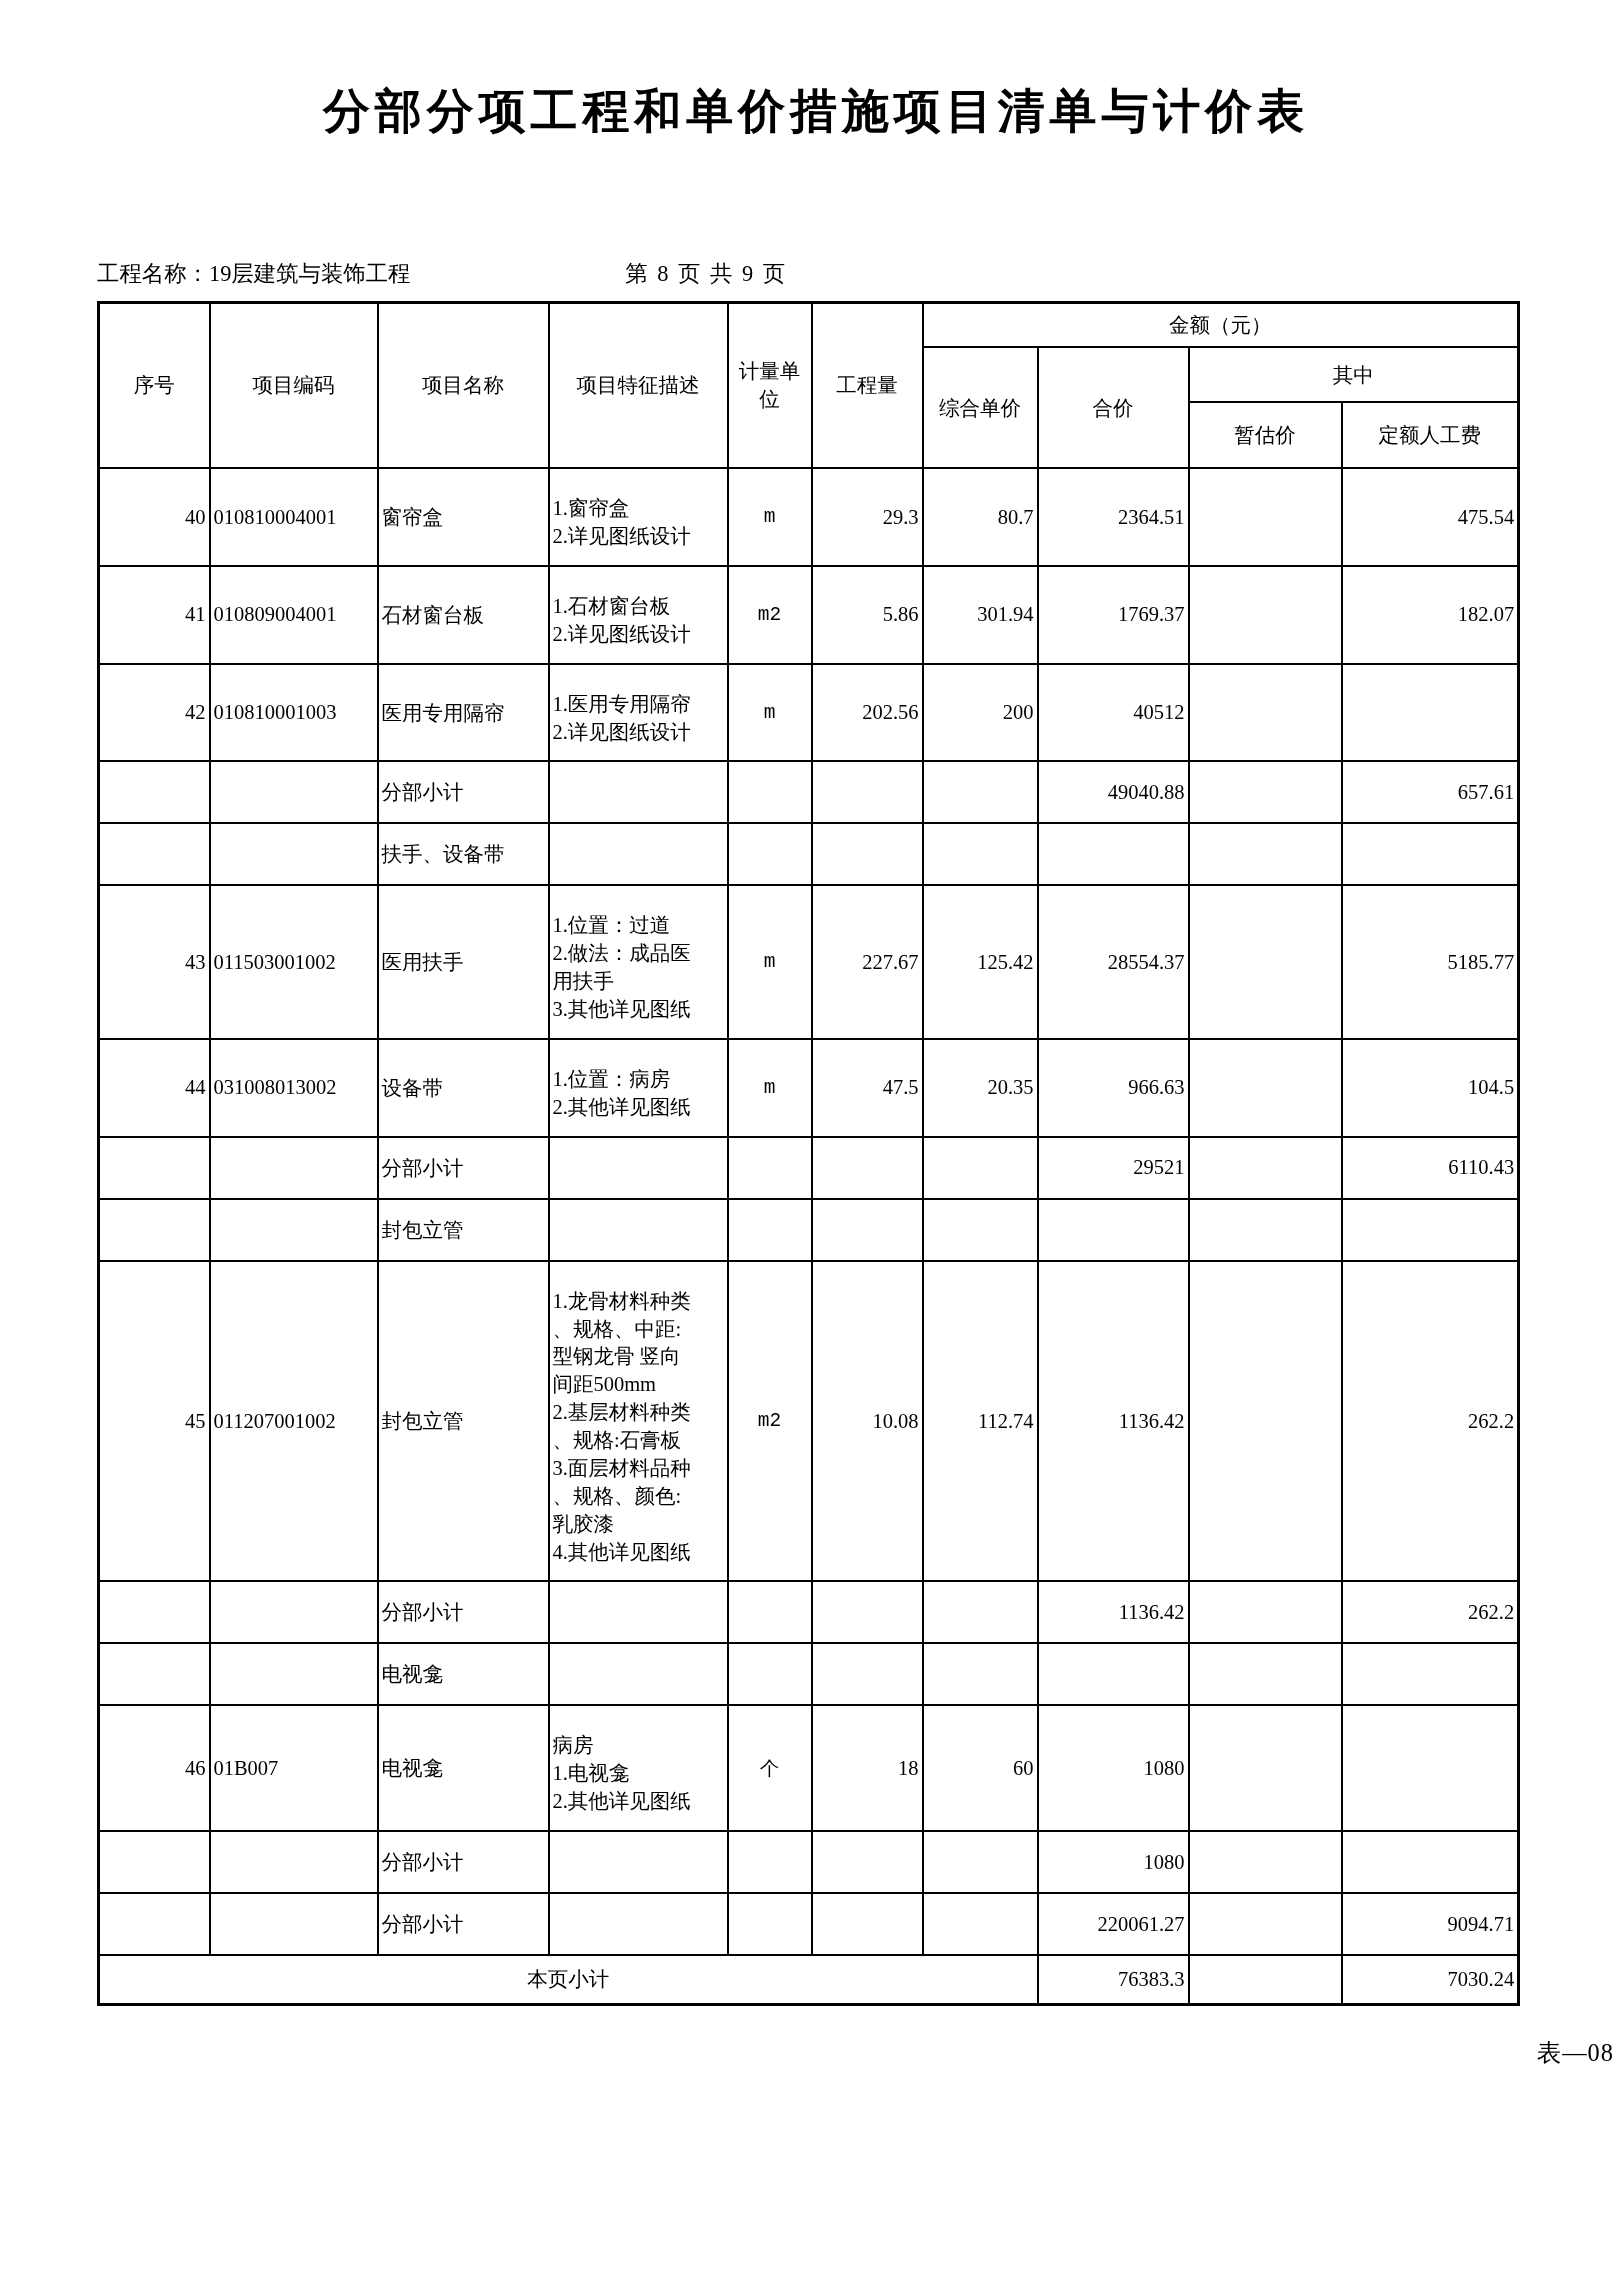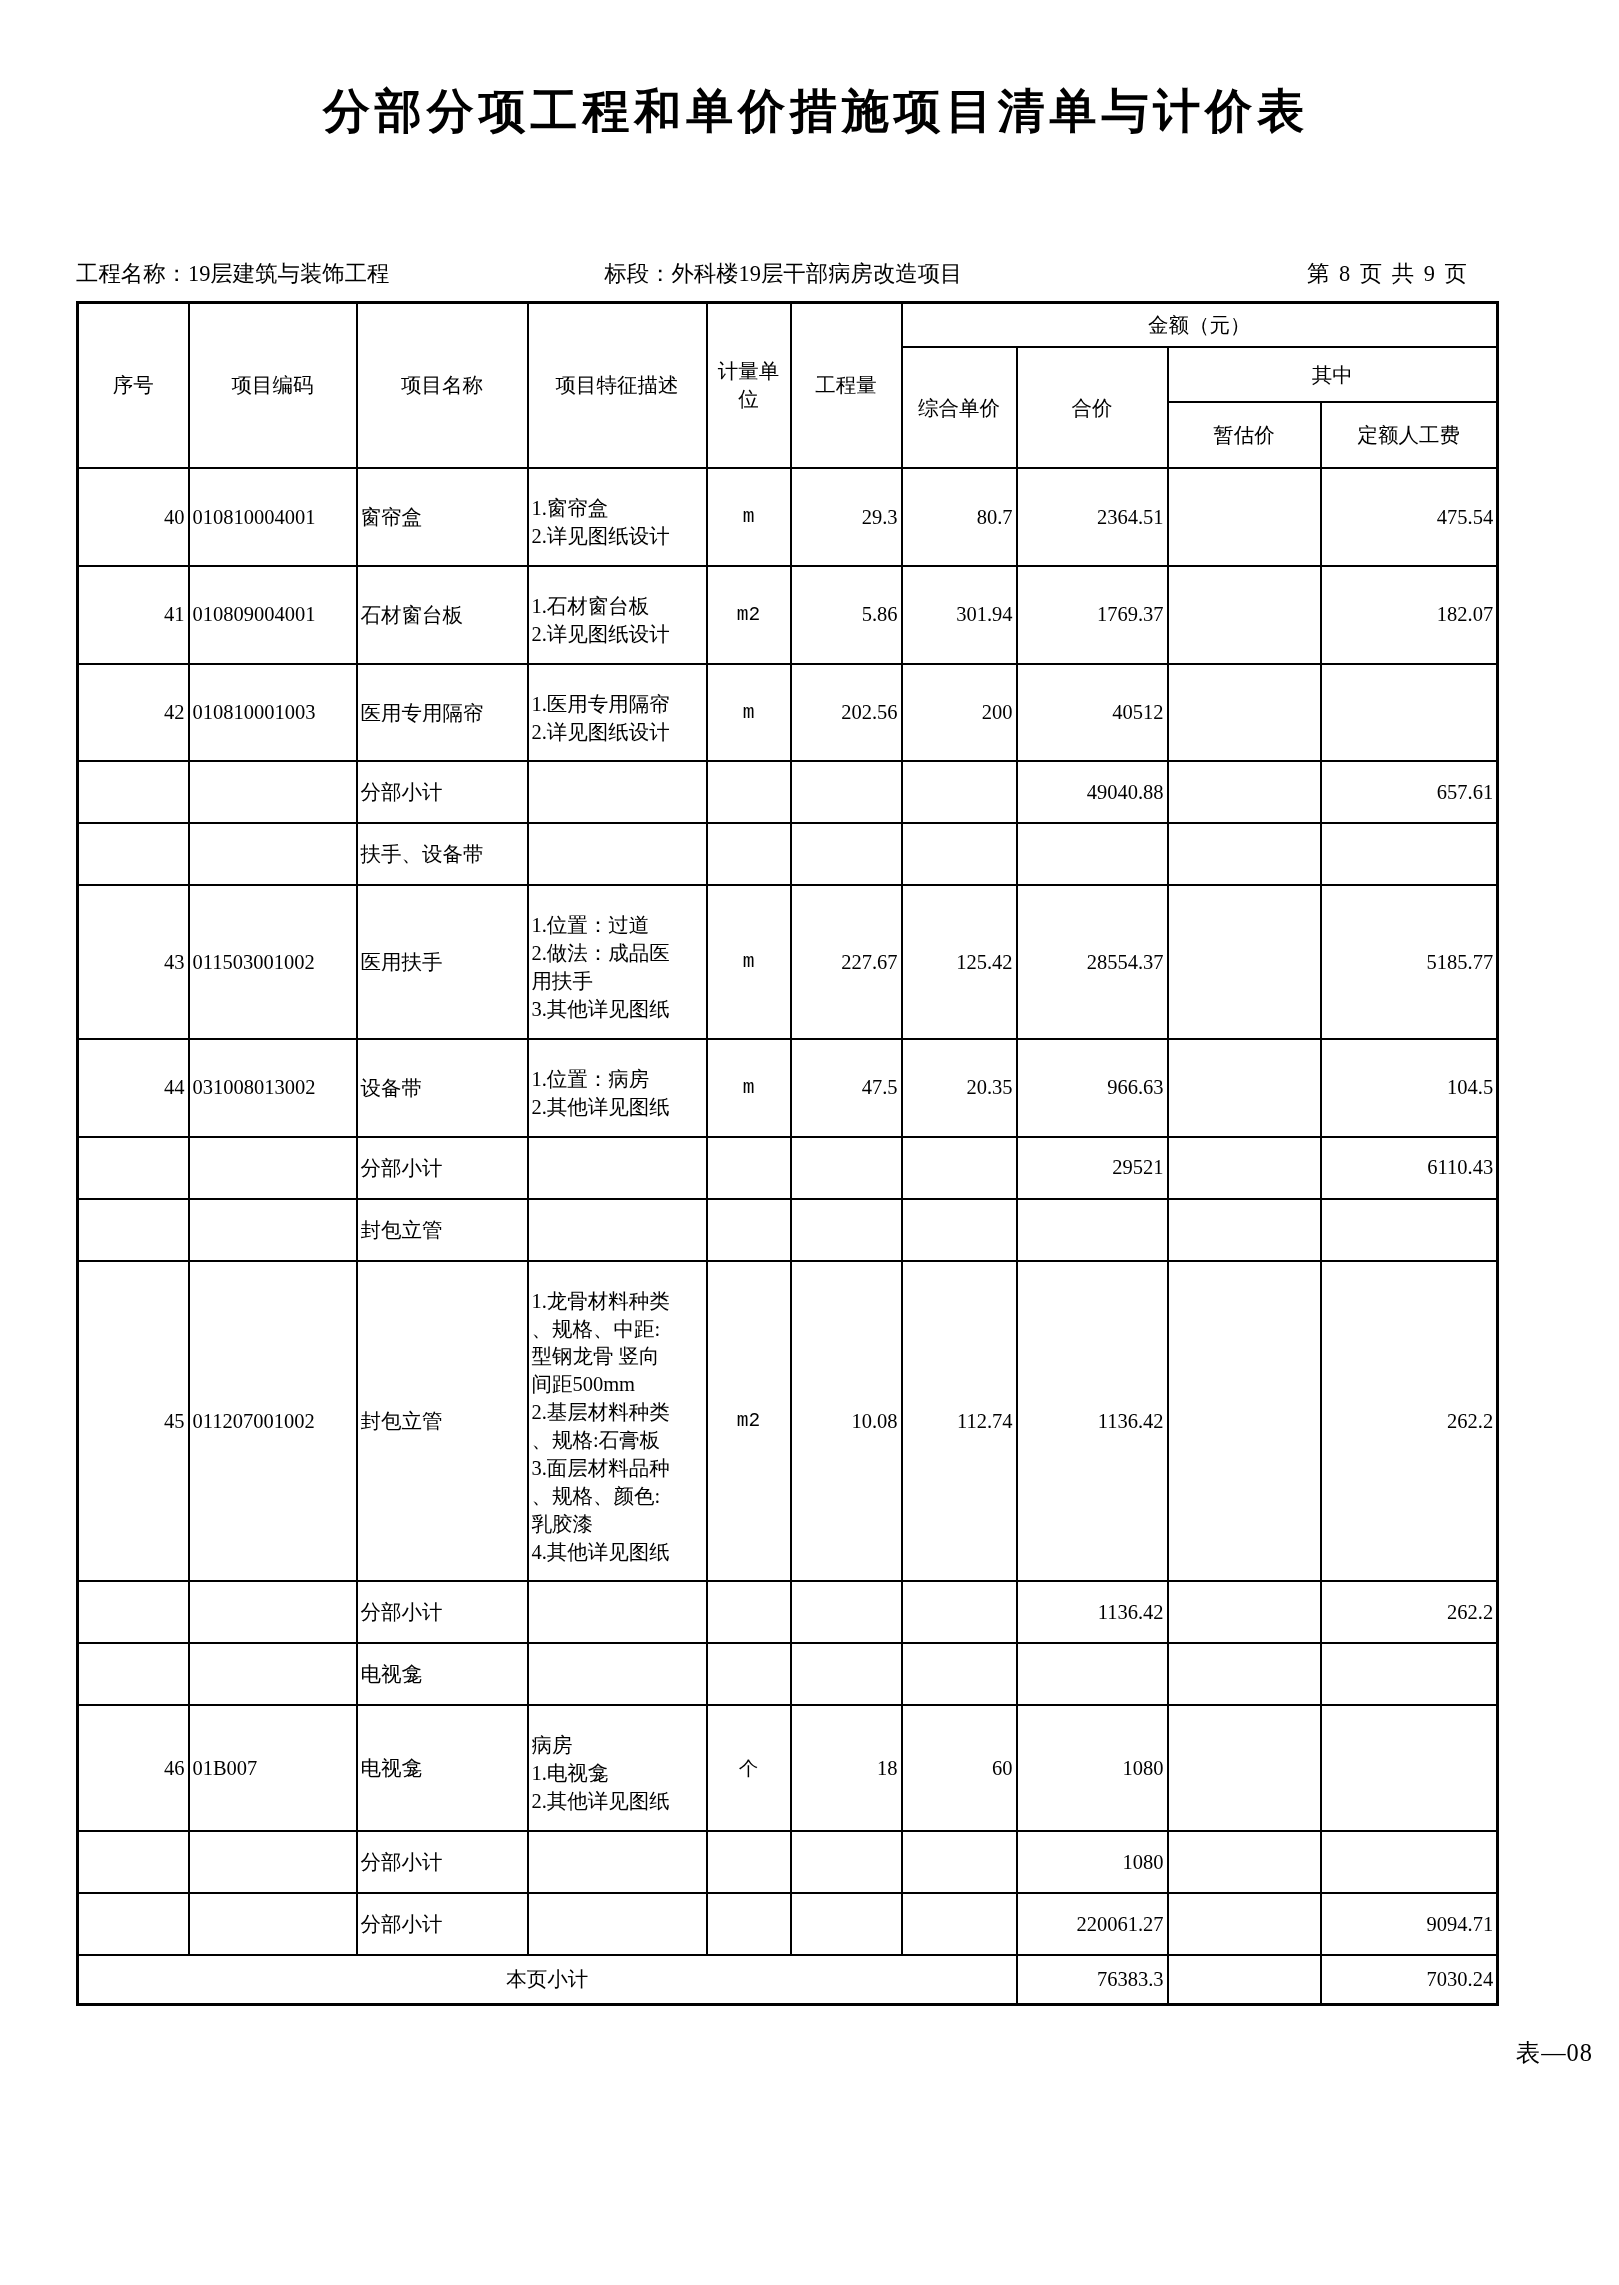--- a/index.html
+++ b/index.html
@@ -1,21 +1,21 @@
 <!DOCTYPE html>
 <html><head>
 <meta charset="utf-8">
 <style>
   html,body{margin:0;padding:0;}
   body{
     width:1620px;height:2286px;background:#ffffff;
     font-family:"Liberation Serif","DejaVu Serif",serif;
     color:#000;overflow:hidden;position:relative;
   }
-  .sheet{width:1420px;margin-left:76px;}
+  .sheet{width:1420px;margin-left:97px;}
   .doc-title{
     text-align:center;font-size:47px;font-weight:bold;
     letter-spacing:4.9px;margin-top:80px;white-space:nowrap;margin-left:12px;
   }
   .meta{
     display:flex;align-items:baseline;font-size:22.4px;
     margin-top:115px;margin-bottom:11.7px;white-space:nowrap;
   }
   .meta-project{width:37.2%;}
   .meta-section{flex:1;}
@@ -49,21 +49,20 @@
   .form-code{font-size:24.4px;text-align:right;width:1420px;margin-left:97px;margin-top:31px;padding-right:29px;letter-spacing:1px;}
 </style>
 </head>
 <body>
 
 <div class="doc-title">分部分项工程和单价措施项目清单与计价表</div>
 
 <div class="sheet">
   <div class="meta">
     <span class="meta-project">工程名称：19层建筑与装饰工程</span>
-    <span class="meta-section">标段：外科楼19层干部病房改造项目</span>
     <span class="meta-page">第 8 页  共 9 页</span>
   </div>
 
   <table class="boq">
     <colgroup>
       <col style="width:111px">
         <col style="width:168px">
         <col style="width:171px">
       <col style="width:179px">
         <col style="width:84px">

